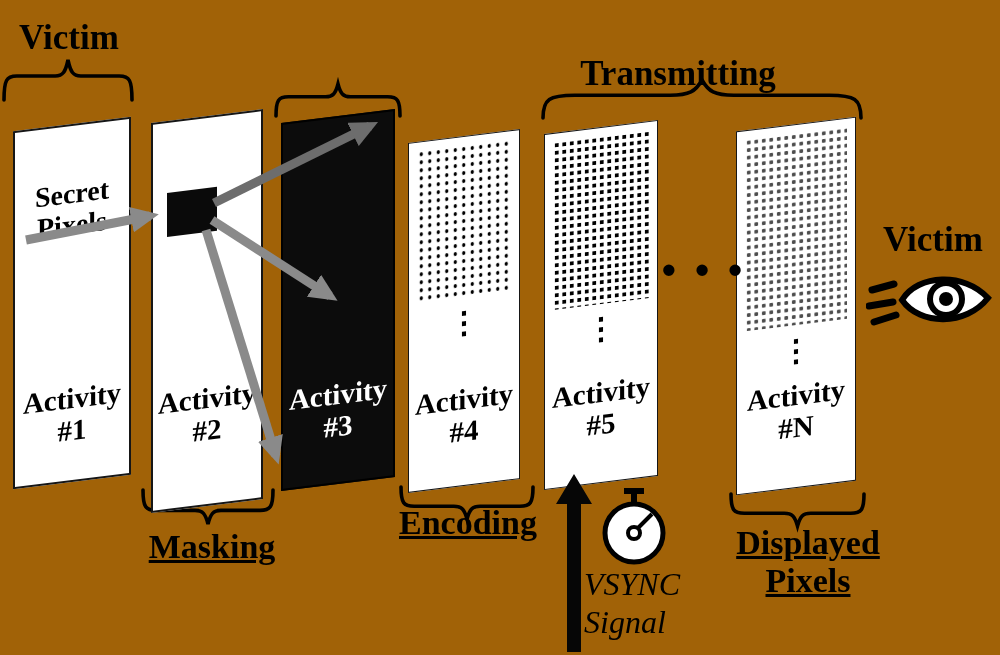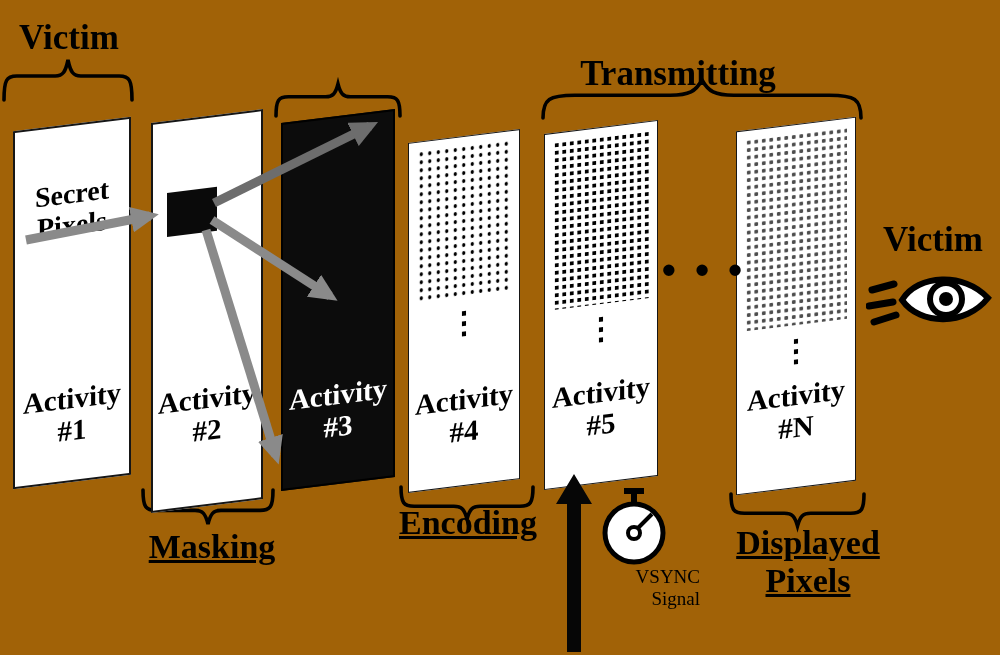--- a/index.html
+++ b/index.html
@@ -43,22 +43,22 @@
   .lab1 { bottom:34px; } .lab2 { bottom:58px; } .lab3 { bottom:40px; }
   .lab4 { bottom:38px; } .lab5 { bottom:42px; } .labn { bottom:44px; }
 
   .arrows { position:absolute; left:0; top:0; z-index:5; pointer-events:none; }
 
   .abs-svg { position:absolute; z-index:4; }
 
   .dots-sep { position:absolute; left:652px; top:246px; width:104px; text-align:center;
               font-size:42px; font-weight:bold; letter-spacing:4px; z-index:2; }
 
-  .vsync-lbl { position:absolute; left:584px; top:566px; width:116px; text-align:right;
-               font-size:19px; font-weight:normal; line-height:1.18; white-space:pre-line; z-index:6; }
+  .vsync-lbl { position:absolute; left:584px; top:566px; width:116px; text-align:left;
+               font-size:32px; font-weight:normal; line-height:1.18; white-space:pre-line; z-index:6;font-style:italic; }
 </style>
 </head>
 <body>
 
 <div class="canvas">
 
   <div class="lbl top-lbl" style="left:6px; top:18px; width:126px;">Victim</div>
   <div class="lbl top-lbl" style="left:535px; top:14px; width:286px;margin-top:40px;">Transmitting</div>
 
   <svg class="brace" style="left:4px; top:60px; width:128px; height:40px;" viewBox="0 0 100 20" preserveAspectRatio="none">

